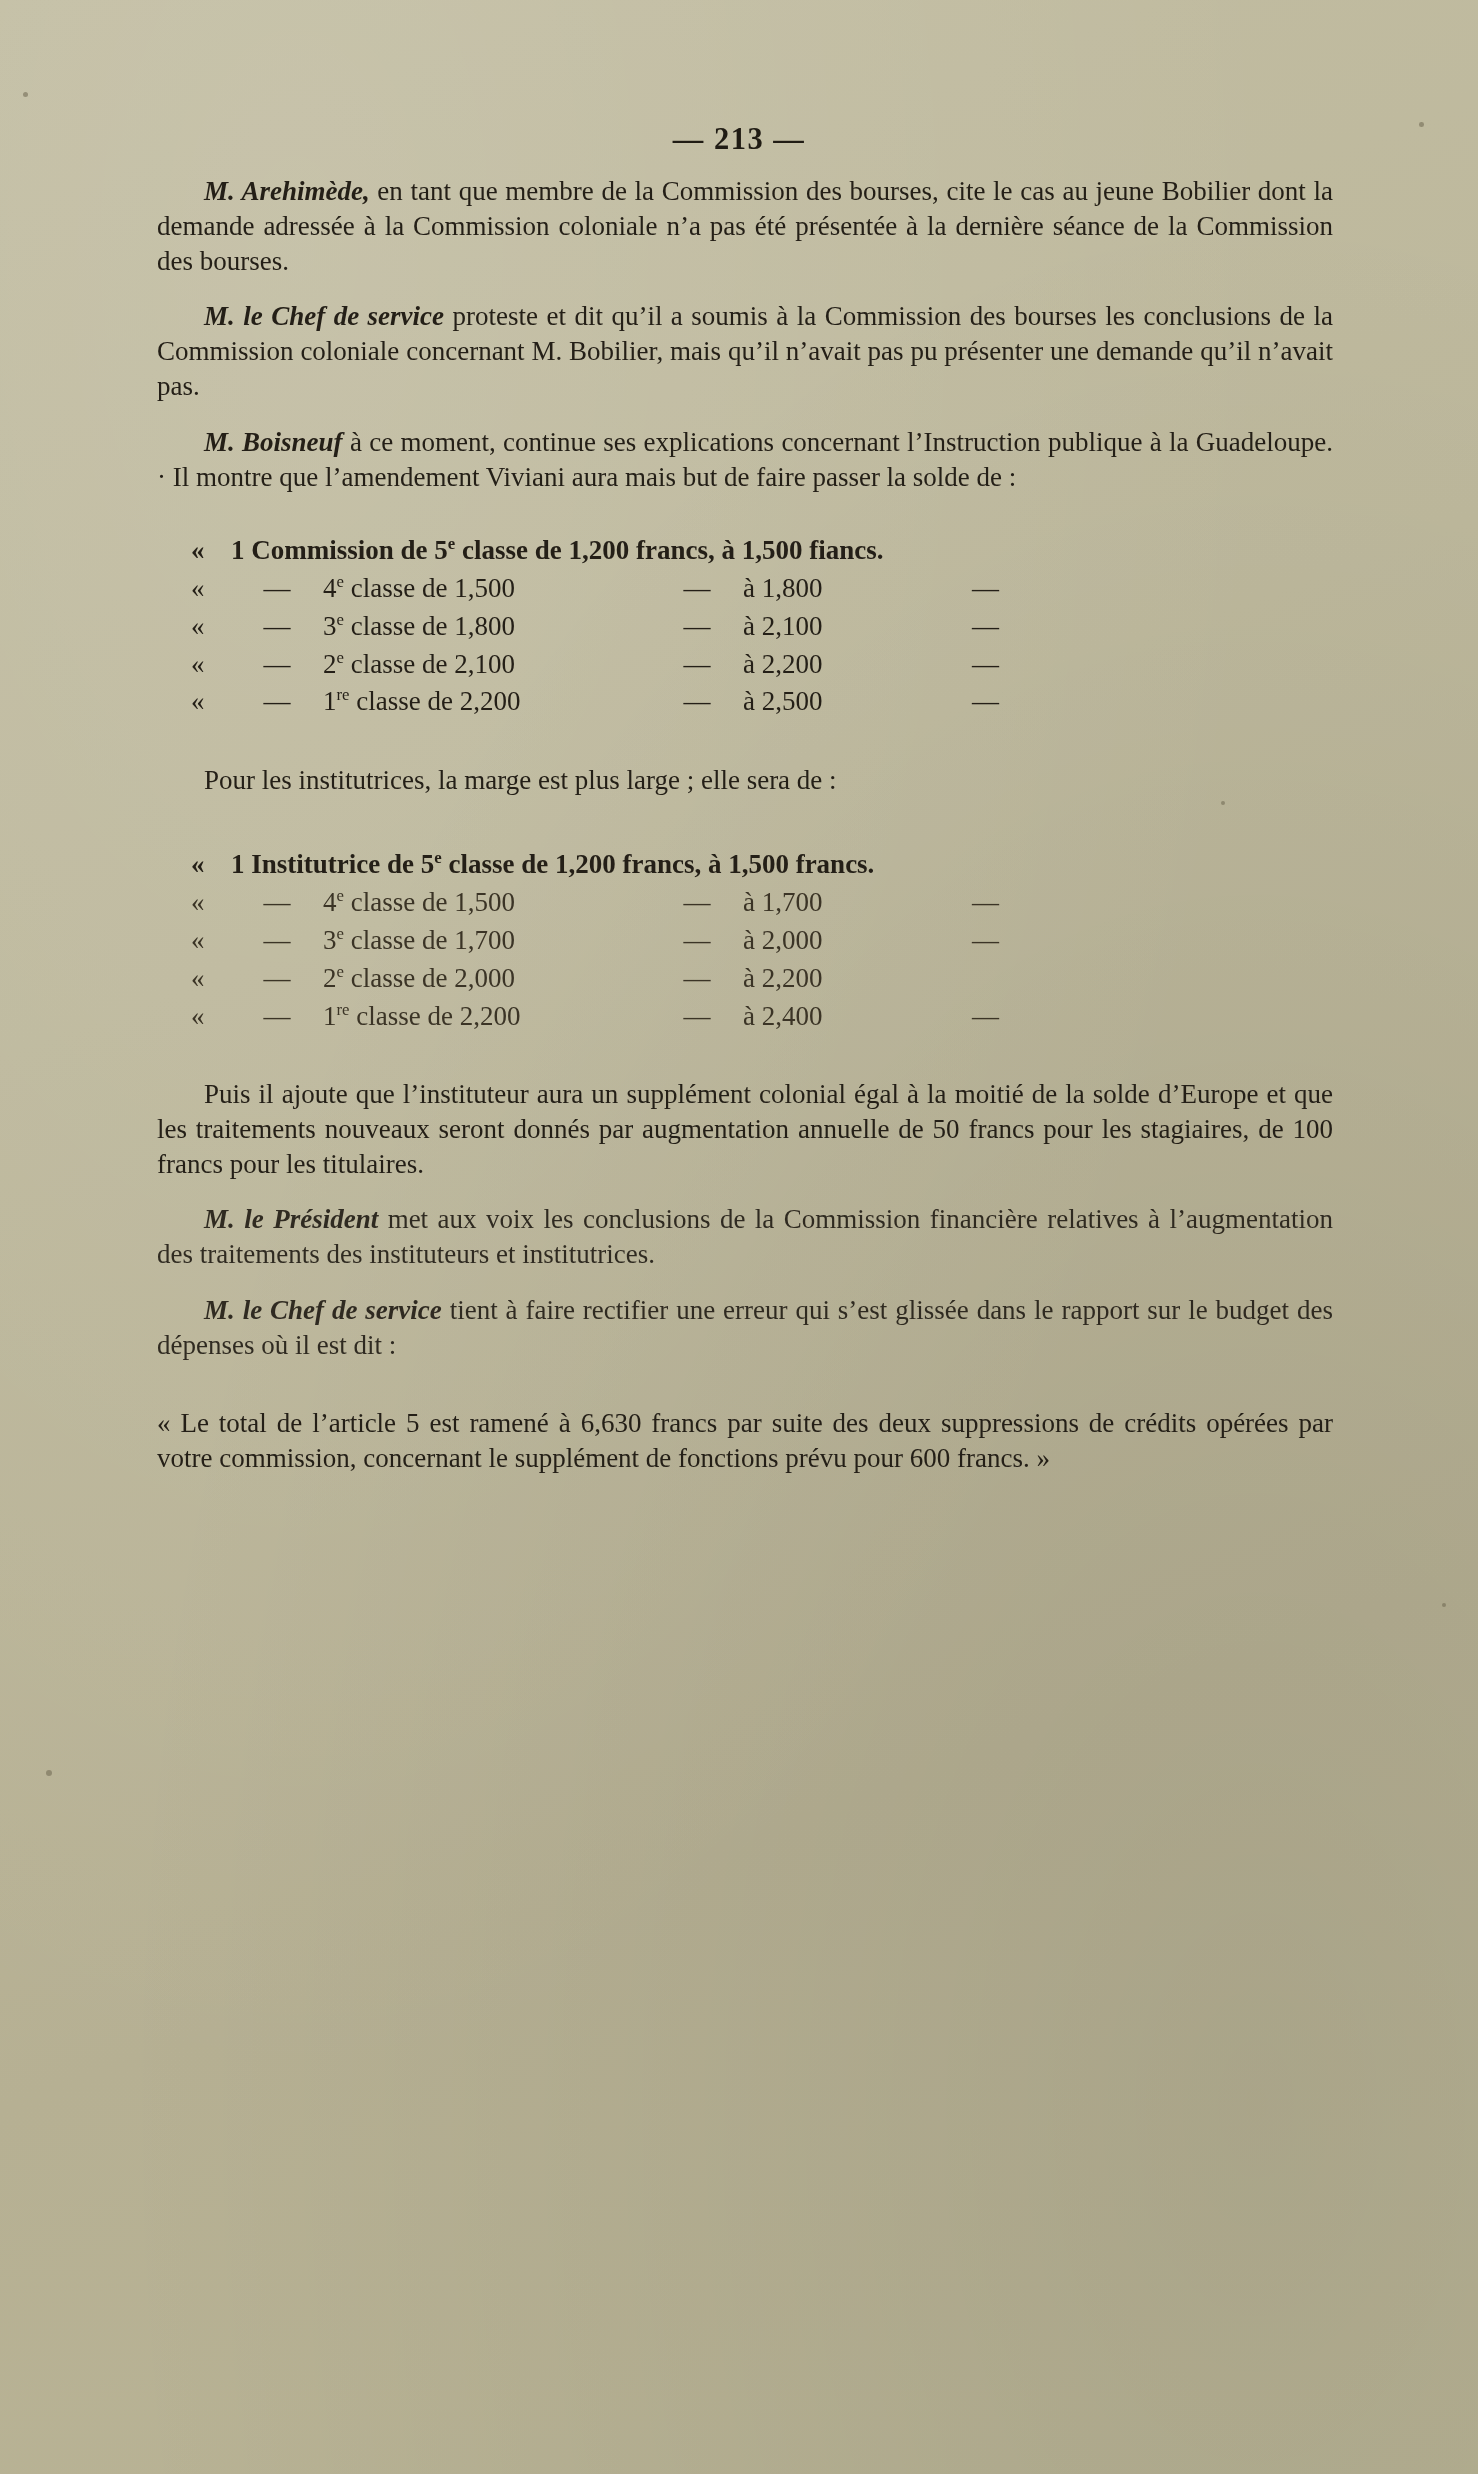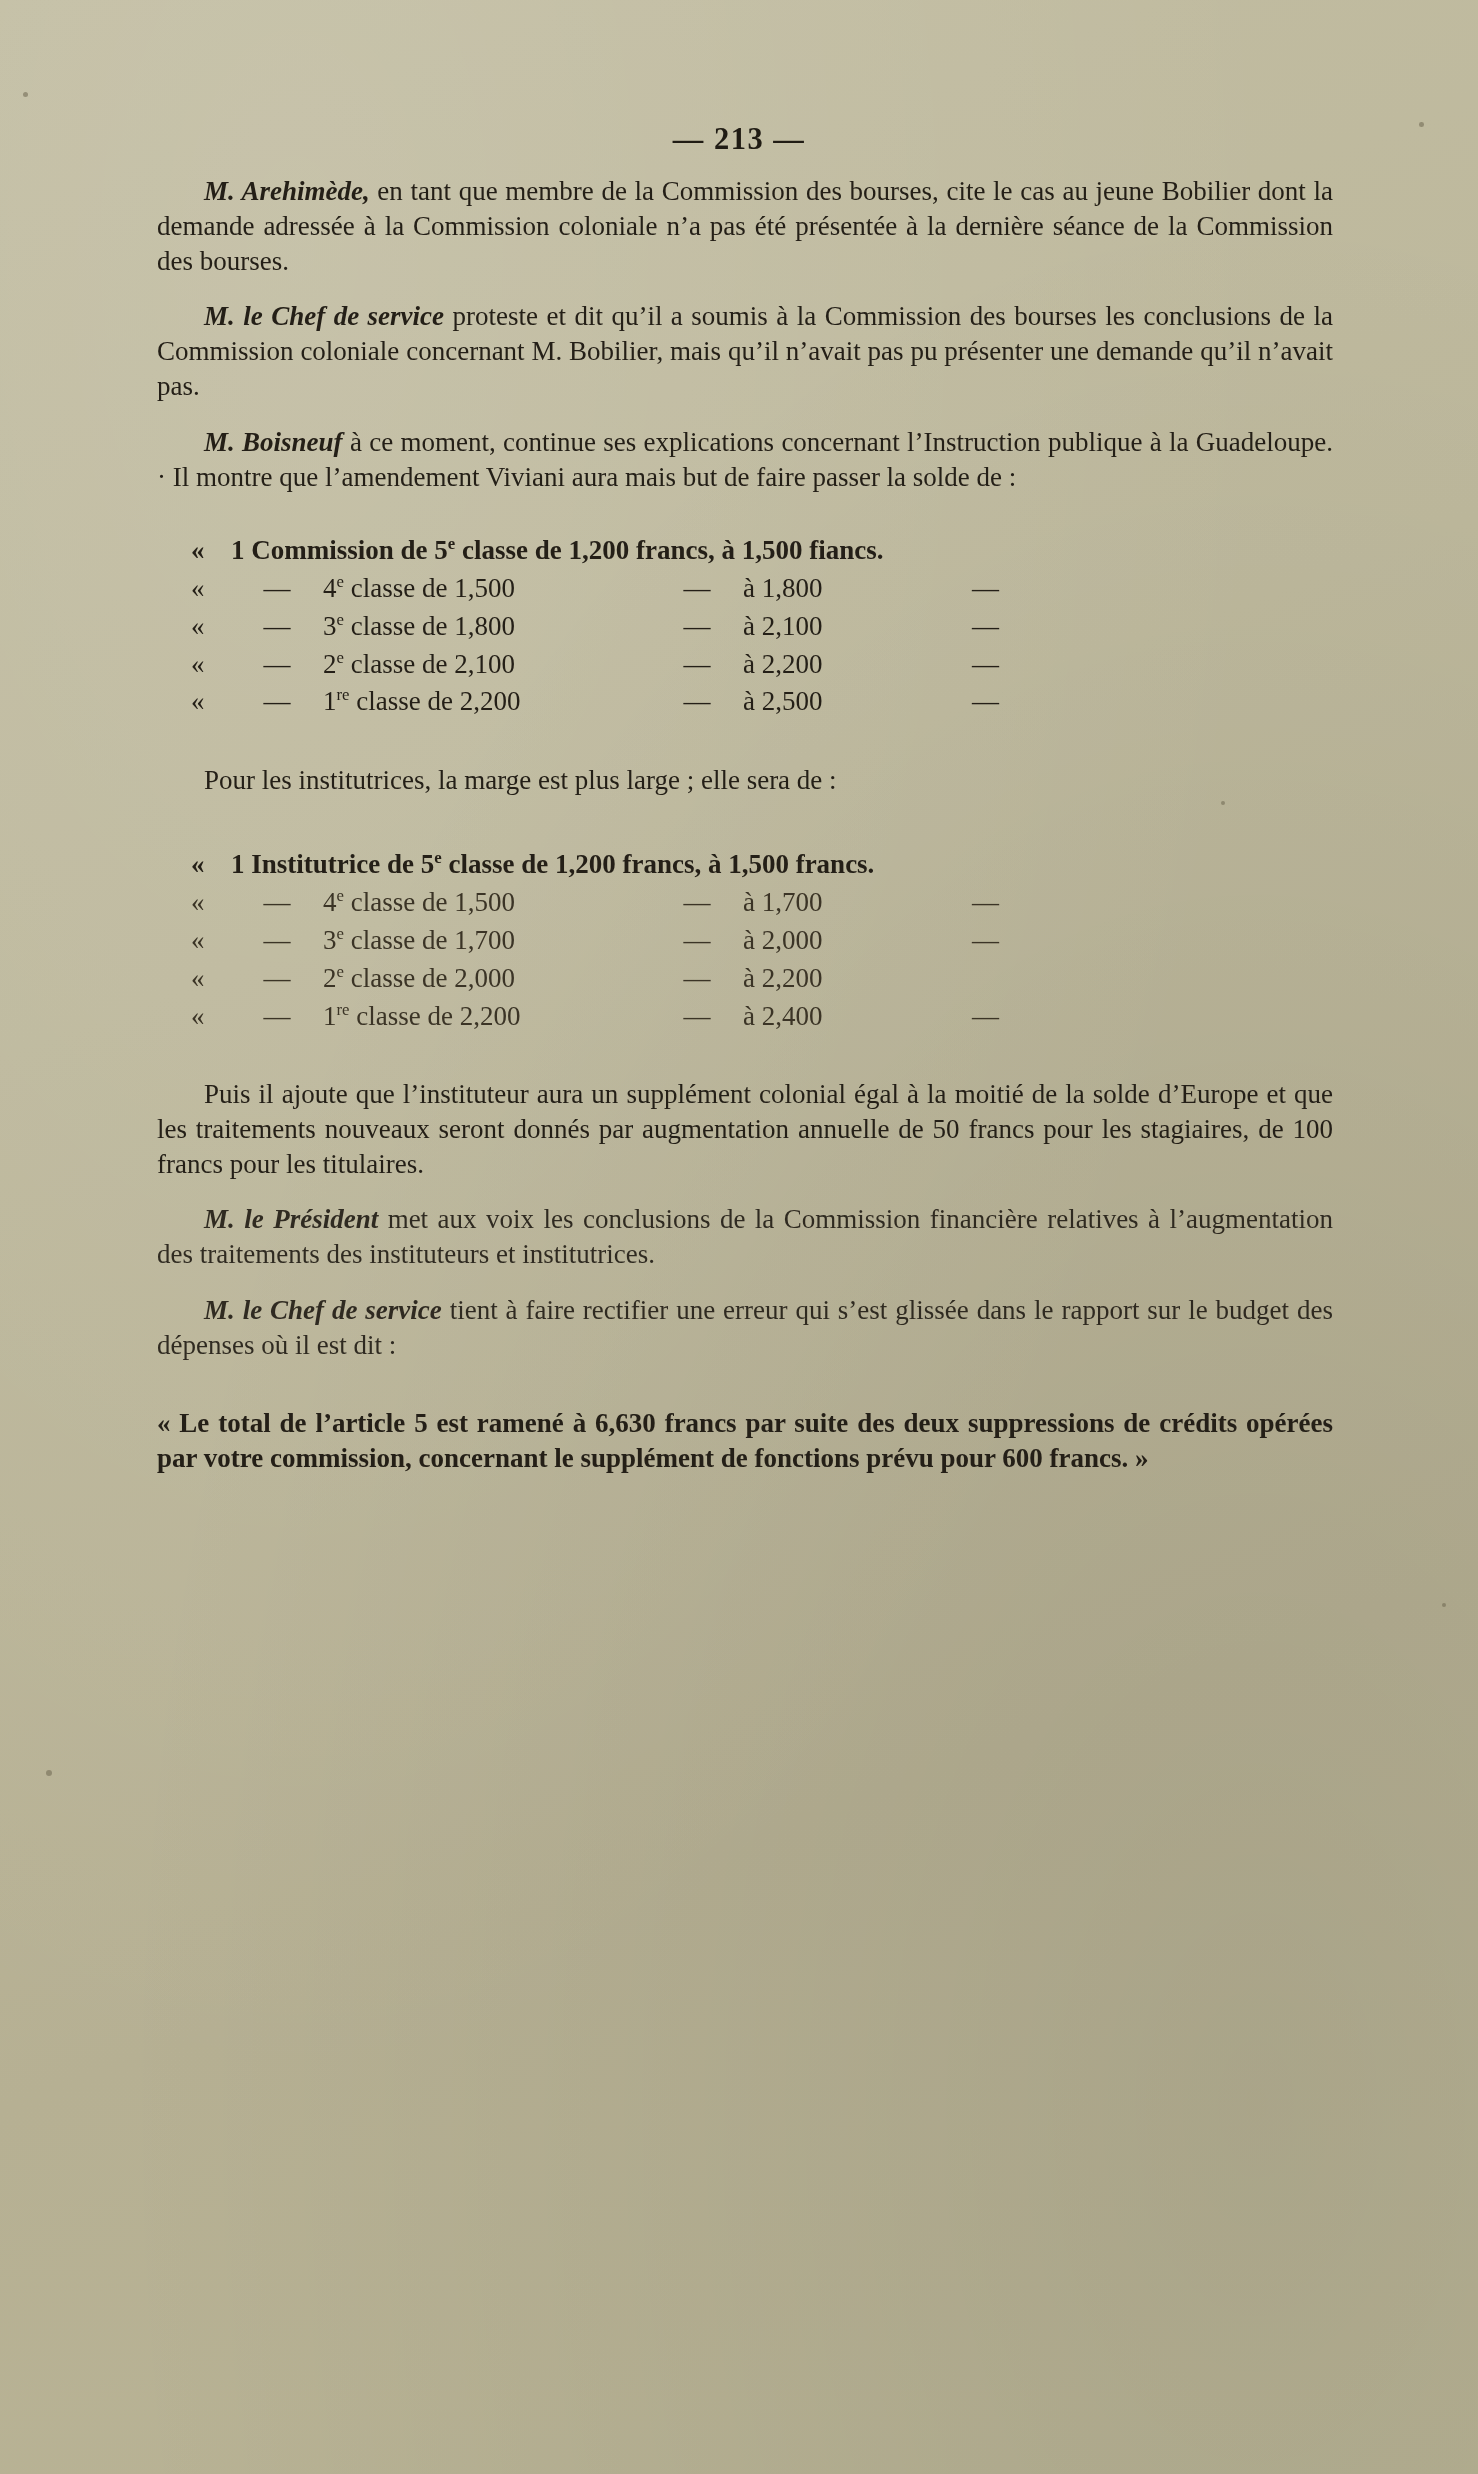--- a/index.html
+++ b/index.html
@@ -75,21 +75,21 @@
   td.c-to    { width: 229px; }
   td.c-tail  { width: 130px; }
   .firstrow td { font-weight: bold; }
 
   sup.ord { font-size: 0.62em; vertical-align: super; }
 
   .gap-lg { height: 35px; }
   .gap-md { height: 23px; }
   .gap-sm { height: 12.2px; }
 
-  .hang { margin-left: 46px; font-weight: bold; }
+  .hang { margin-left: 46px; }
 </style>
 </head>
 <body>
 
 <div class="page">
 
   <div class="speck" style="left:23px;top:92px;width:5.3px;height:5.3px;"></div>
   <div class="speck" style="left:1419px;top:122px;width:4.6px;height:4.6px;"></div>
   <div class="speck" style="left:1221px;top:801px;width:3.8px;height:3.8px;"></div>
   <div class="speck" style="left:46px;top:1770px;width:6.1px;height:6.1px;"></div>

